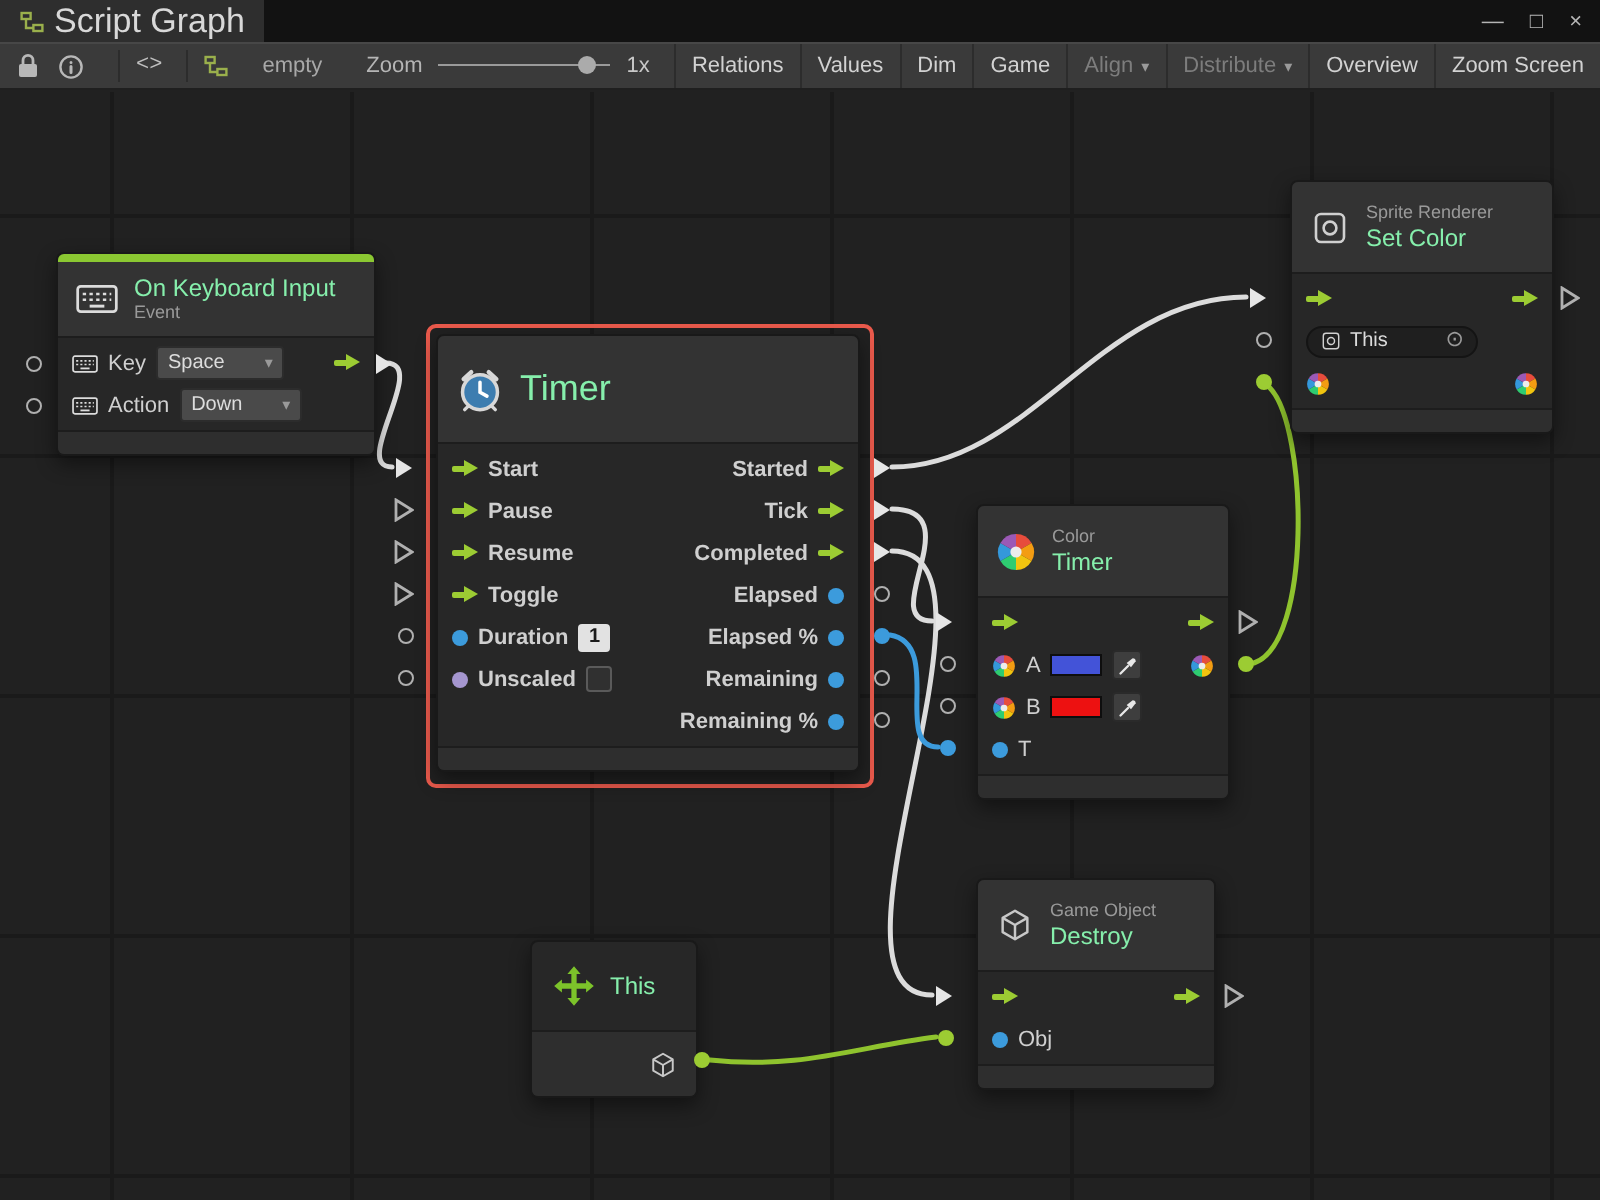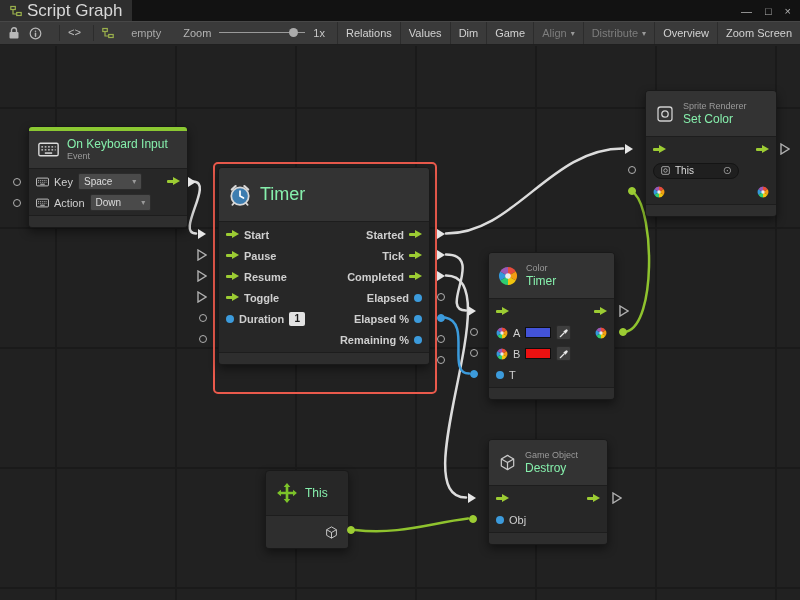--- a/index.html
+++ b/index.html
@@ -306,20 +306,31 @@
               <span class="dot blue"></span>
               <span>Duration</span>
               <span class="vbox">1</span>
             </span>
           <span class="rgt">
               <span>Elapsed %</span>
               <span class="dot blue"></span>
             </span>
         </div>
         <div class="row split">
+          <span class="lft">
+              <span class="dot purple"></span>
+              <span>Unscaled</span>
+              <span class="chk"></span>
+            </span>
+          <span class="rgt">
+              <span>Remaining</span>
+              <span class="dot blue"></span>
+            </span>
+        </div>
+        <div class="row split">
           <span class="lft"></span>
           <span class="rgt">
               <span>Remaining %</span>
               <span class="dot blue"></span>
             </span>
         </div>
       </div>
       <div class="nfoot"></div>
     </div>
 

